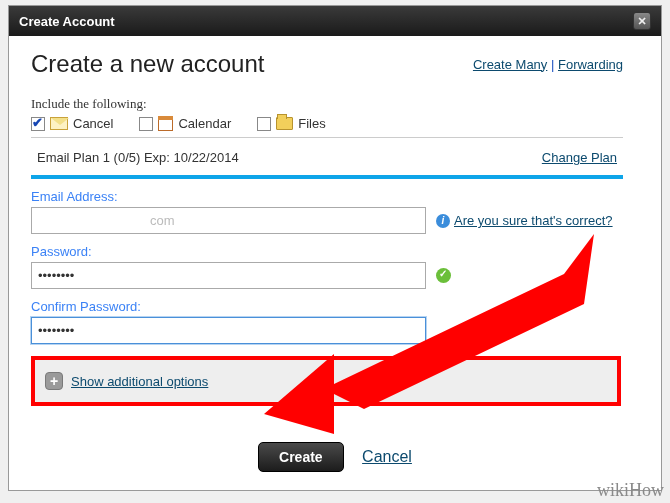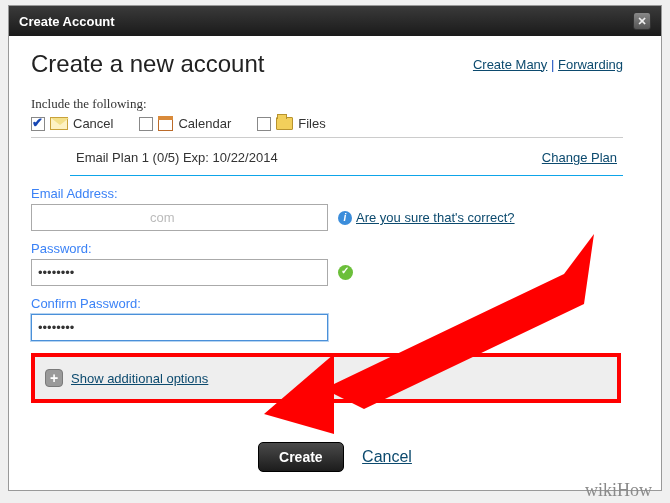--- a/index.html
+++ b/index.html
@@ -118,32 +118,31 @@
   }
   .icon-files::before{
     content:"";position:absolute;top:-4px;left:0;width:8px;height:4px;
     background:#f2cf5b;border:1px solid #b8932e;border-bottom:none;
   }
   .plan-row {
     display: flex;
     justify-content: space-between;
     align-items: flex-end;
     padding: 10px 6px;
-    border-bottom: 1px solid #0ea5e9;
+    border-bottom: 4px solid #0ea5e9;
     margin-bottom: 10px;
-    margin-left: 39px;
   }
   .field-label { margin-bottom: 3px; color: #3b82f6; }
   .input-row { display: flex; align-items: center; gap: 10px; margin-bottom: 10px; }
   input.text {
     border: 1px solid #aaa;
     padding: 5px 6px;
     font-size: 13px;
     color: #333;
-    width: 297px;
+    width: 395px;
     background: #fff;
   }
   input.text.blurred { color: #bbb; }
   input.active {
     border: 1px solid #4a90d9;
     outline: 1px solid #b6d4f2;
   }
   .hint { display: flex; align-items: center; gap: 4px; }
   .info-icon {
     width: 14px; height: 14px; border-radius: 50%;
@@ -184,21 +183,21 @@
     cursor:pointer; margin-right: 14px;
   }
   .arrow {
     position:absolute;
     left: 255px; top: 198px;
     width: 330px; height: 210px;
     pointer-events:none;
     z-index: 50;
   }
   .watermark {
-    position:absolute; right:18px; bottom:2px;
+    position:absolute; right:6px; bottom:2px;
     font-family: Georgia, serif; font-size:18px; color:#8a8a8a;
   }
 </style>
 </head>
 <body>
 
 <div class="dialog">
   <div class="titlebar">
     <span>Create Account</span>
     <div class="close-x">✕</div>

